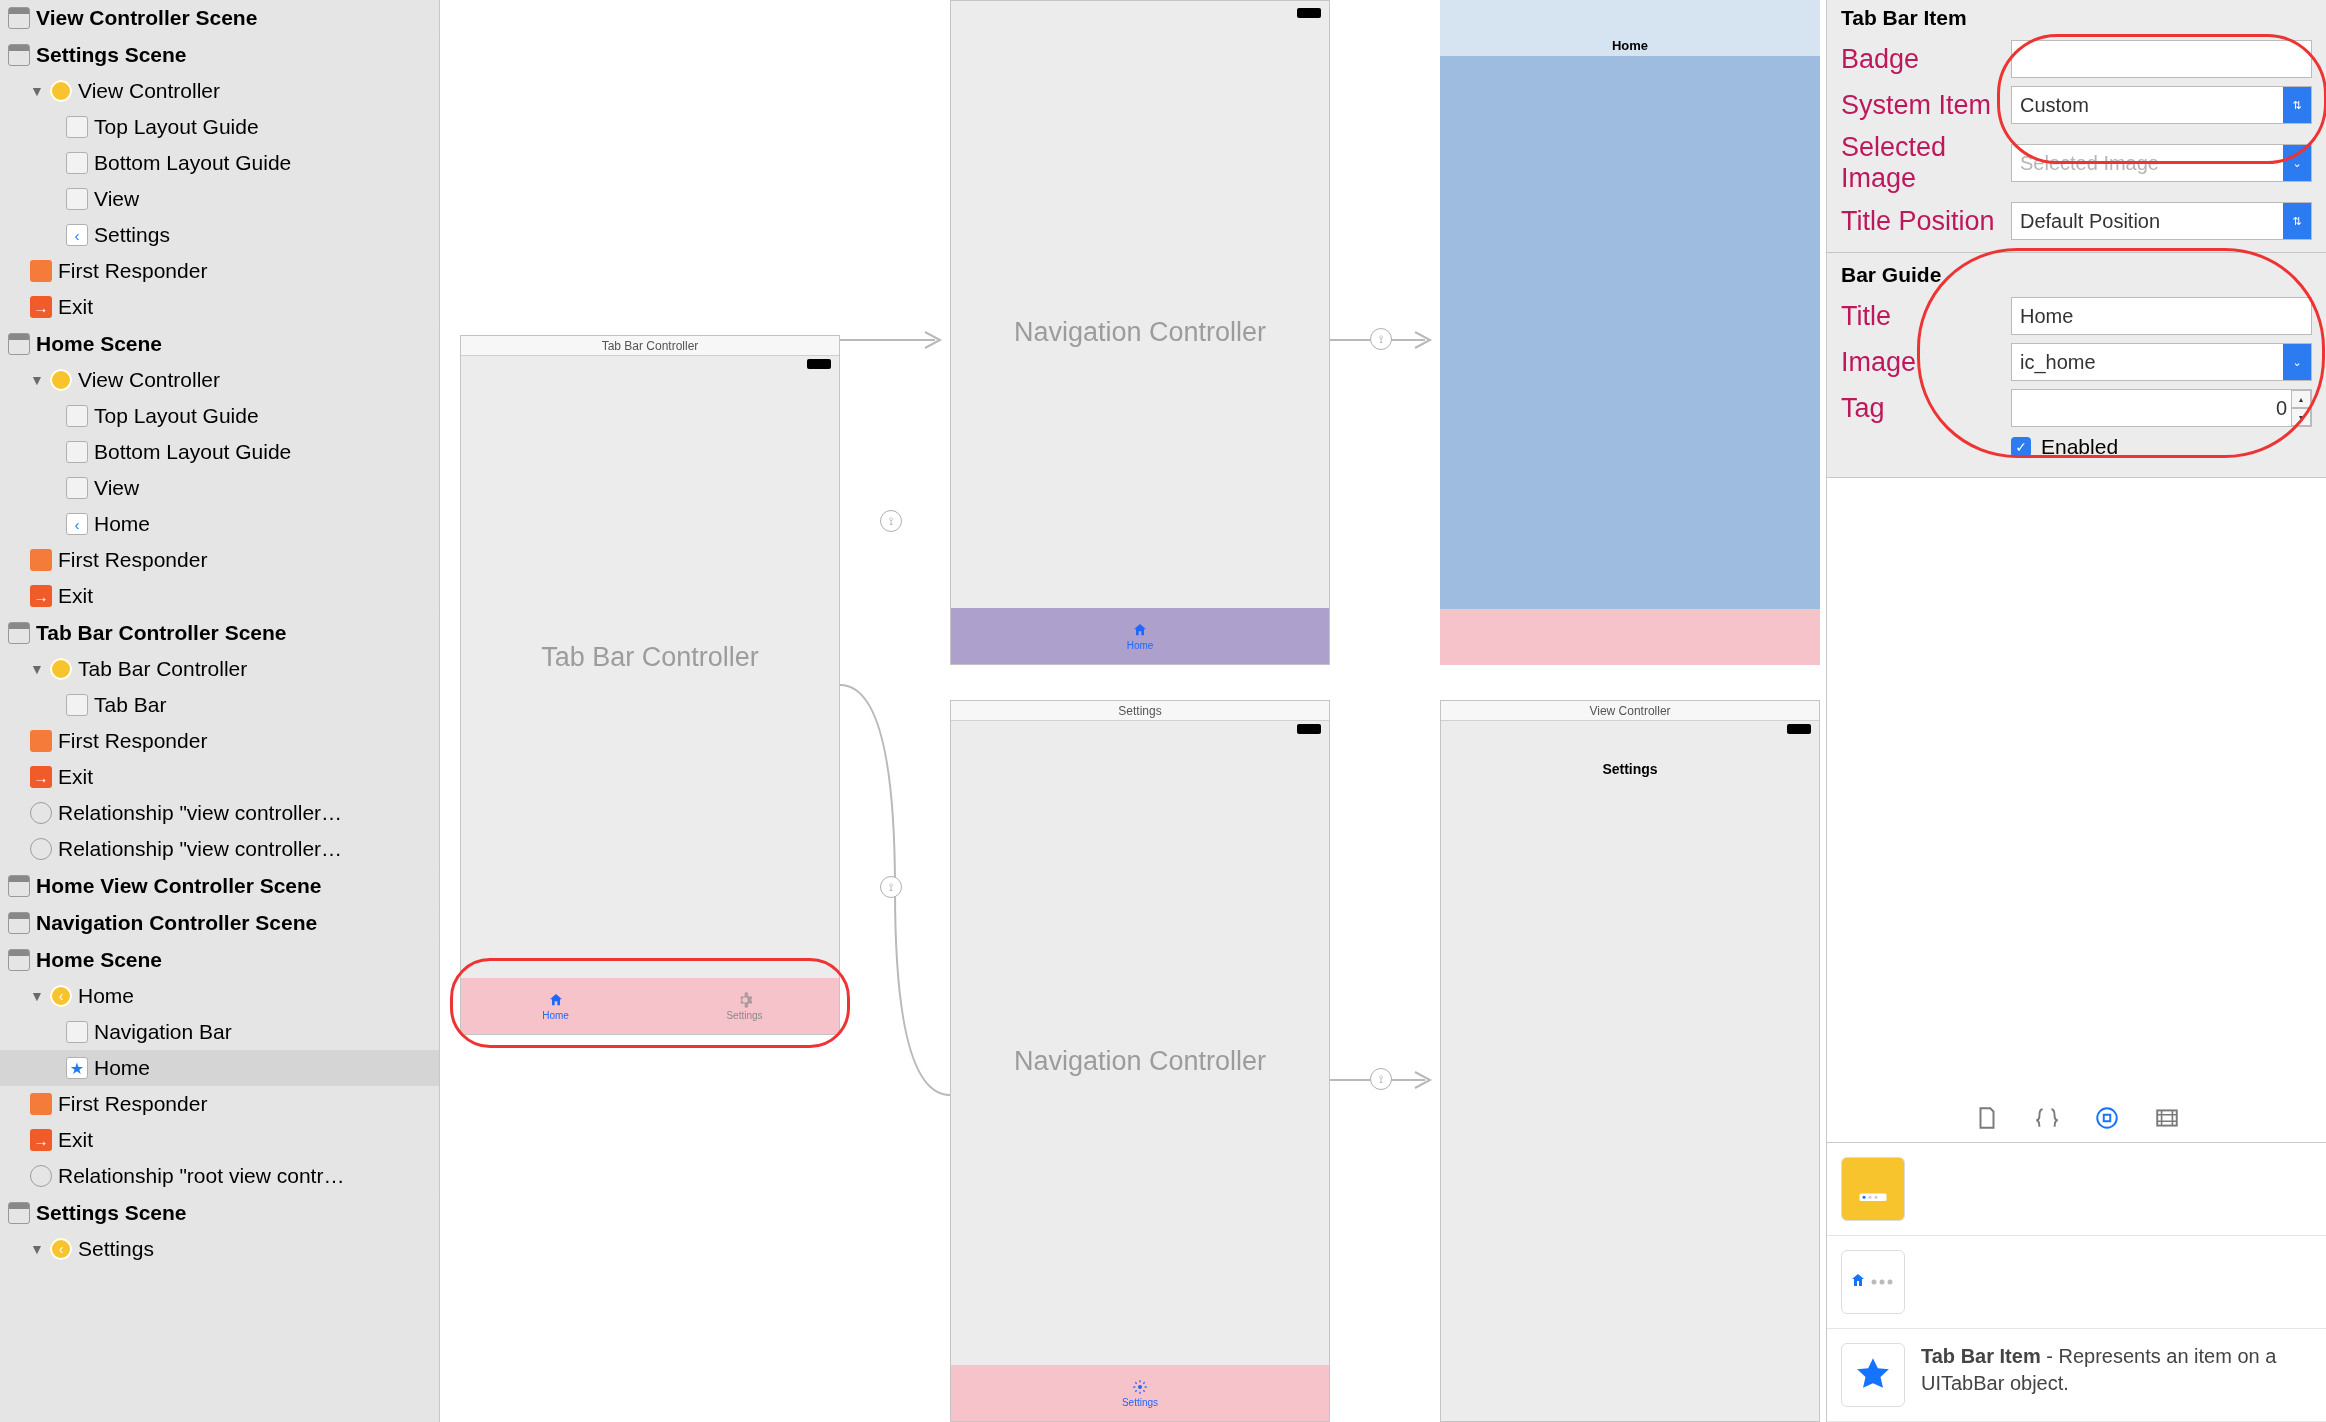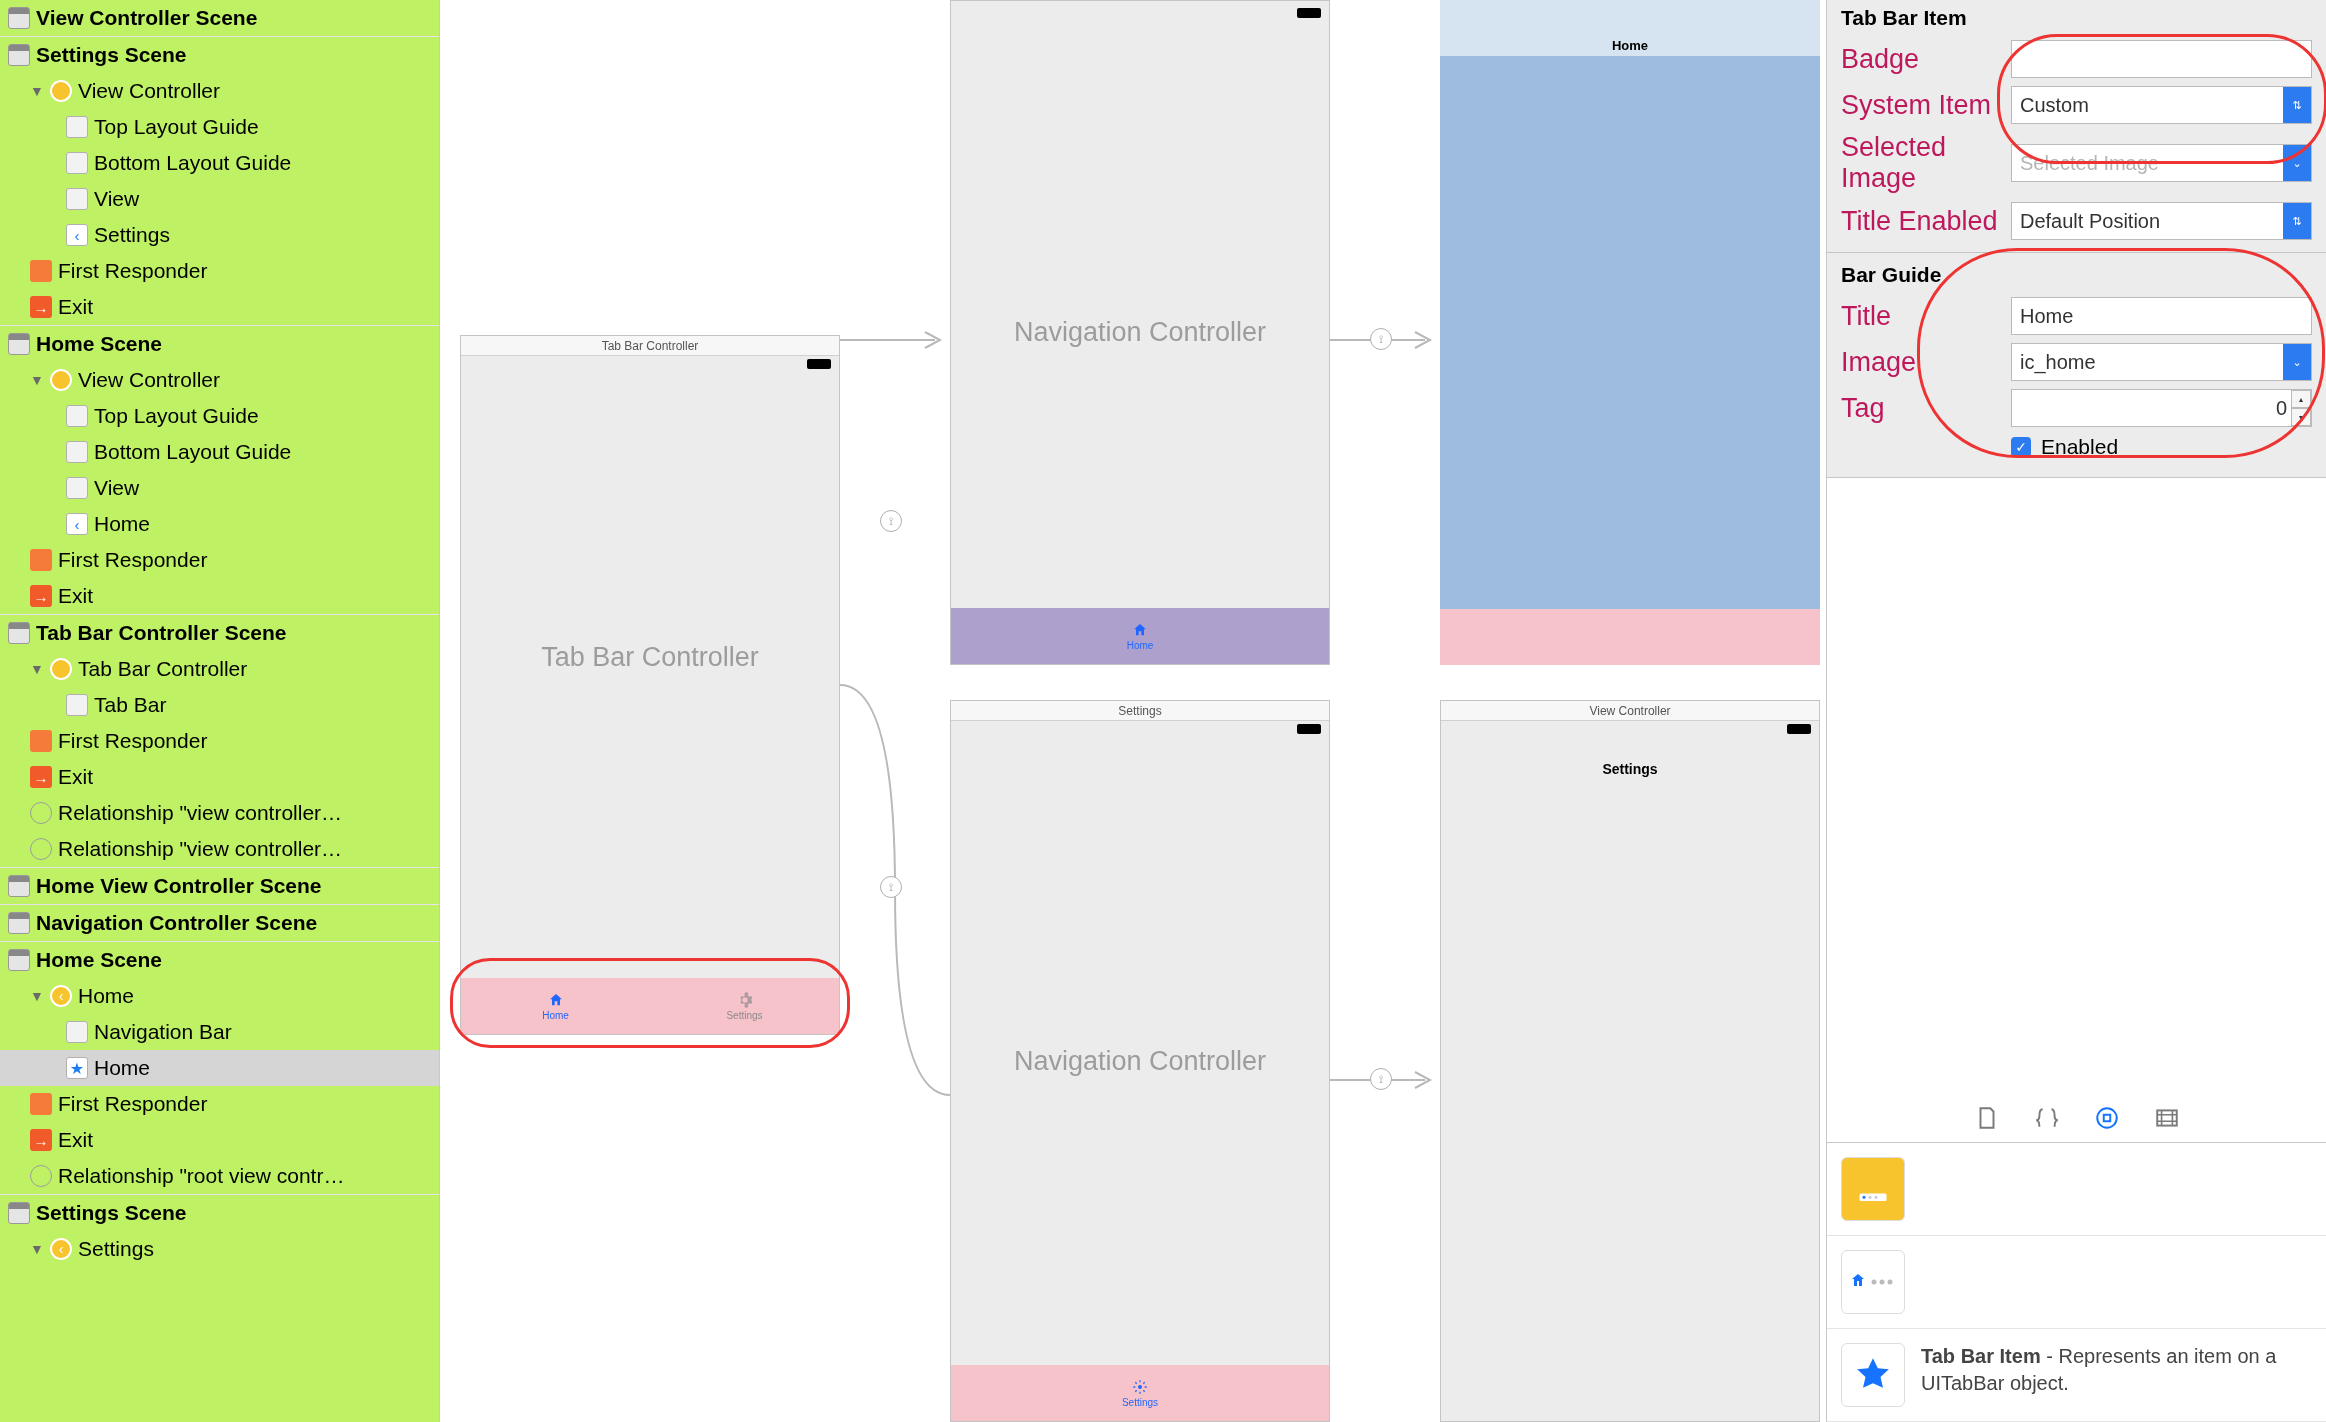--- a/index.html
+++ b/index.html
@@ -1,19 +1,19 @@
 <!DOCTYPE html>
 <html><head>
 <meta charset="utf-8">
 <style>
 * { box-sizing: border-box; margin: 0; padding: 0; font-family: -apple-system, "Helvetica Neue", Arial, sans-serif; }
 body { background: #fff; overflow: hidden; width: 2326px; height: 1422px; display: flex; }
 
 
-.outline { width: 440px; height: 100%; border-right: 1px solid #c8c8c8; overflow-y: auto; background: #bef264; font-size: 21px; }
+.outline { width: 440px; height: 100%; border-right: 1px solid #c8c8c8; overflow-y: auto; background: #e5e5e5; font-size: 21px; }
 .outline-row { display: flex; align-items: center; height: 36px; padding-left: 6px; gap: 6px; white-space: nowrap; }
 .outline-row.selected { background: #d5d5d5; }
 .ind-1 { padding-left: 8px; }
 .ind-2 { padding-left: 30px; }
 .ind-3 { padding-left: 66px; }
 .tri { width: 14px; font-size: 14px; color: #6a6a6a; display: inline-block; text-align: center; }
 .sep { height: 1px; background: #e4e4e4; margin: 0; }
 .scene-hdr { font-weight: 700; }
 .icon-square { width:22px; height:22px; border:1px solid #b0b0b0; background:#f2f2f2; border-radius:3px; display:inline-flex; align-items:center; justify-content:center; font-size:13px; color:#666; }
 .icon-vc   { width:22px; height:22px; border-radius:50%; background:#f8c42e; box-shadow: inset 0 0 0 2px #fff; }
@@ -356,21 +356,21 @@
       </div>
     </div>
     <div class="insp-row">
       <div class="insp-label">Selected Image</div>
       <div class="insp-field disabled">
         <span>Selected Image</span>
         <div class="insp-combo-btn">⌄</div>
       </div>
     </div>
     <div class="insp-row">
-      <div class="insp-label">Title Enabled</div>
+      <div class="insp-label">Title Position</div>
       <div class="insp-field">
         <span>Default Position</span>
         <div class="insp-combo-btn">⇅</div>
       </div>
     </div>
 
     <div class="red-annot" style="left:170px; top:34px; width:330px; height:130px; border-radius:60px;"></div>
 
     <div class="insp-divider"></div>
 

